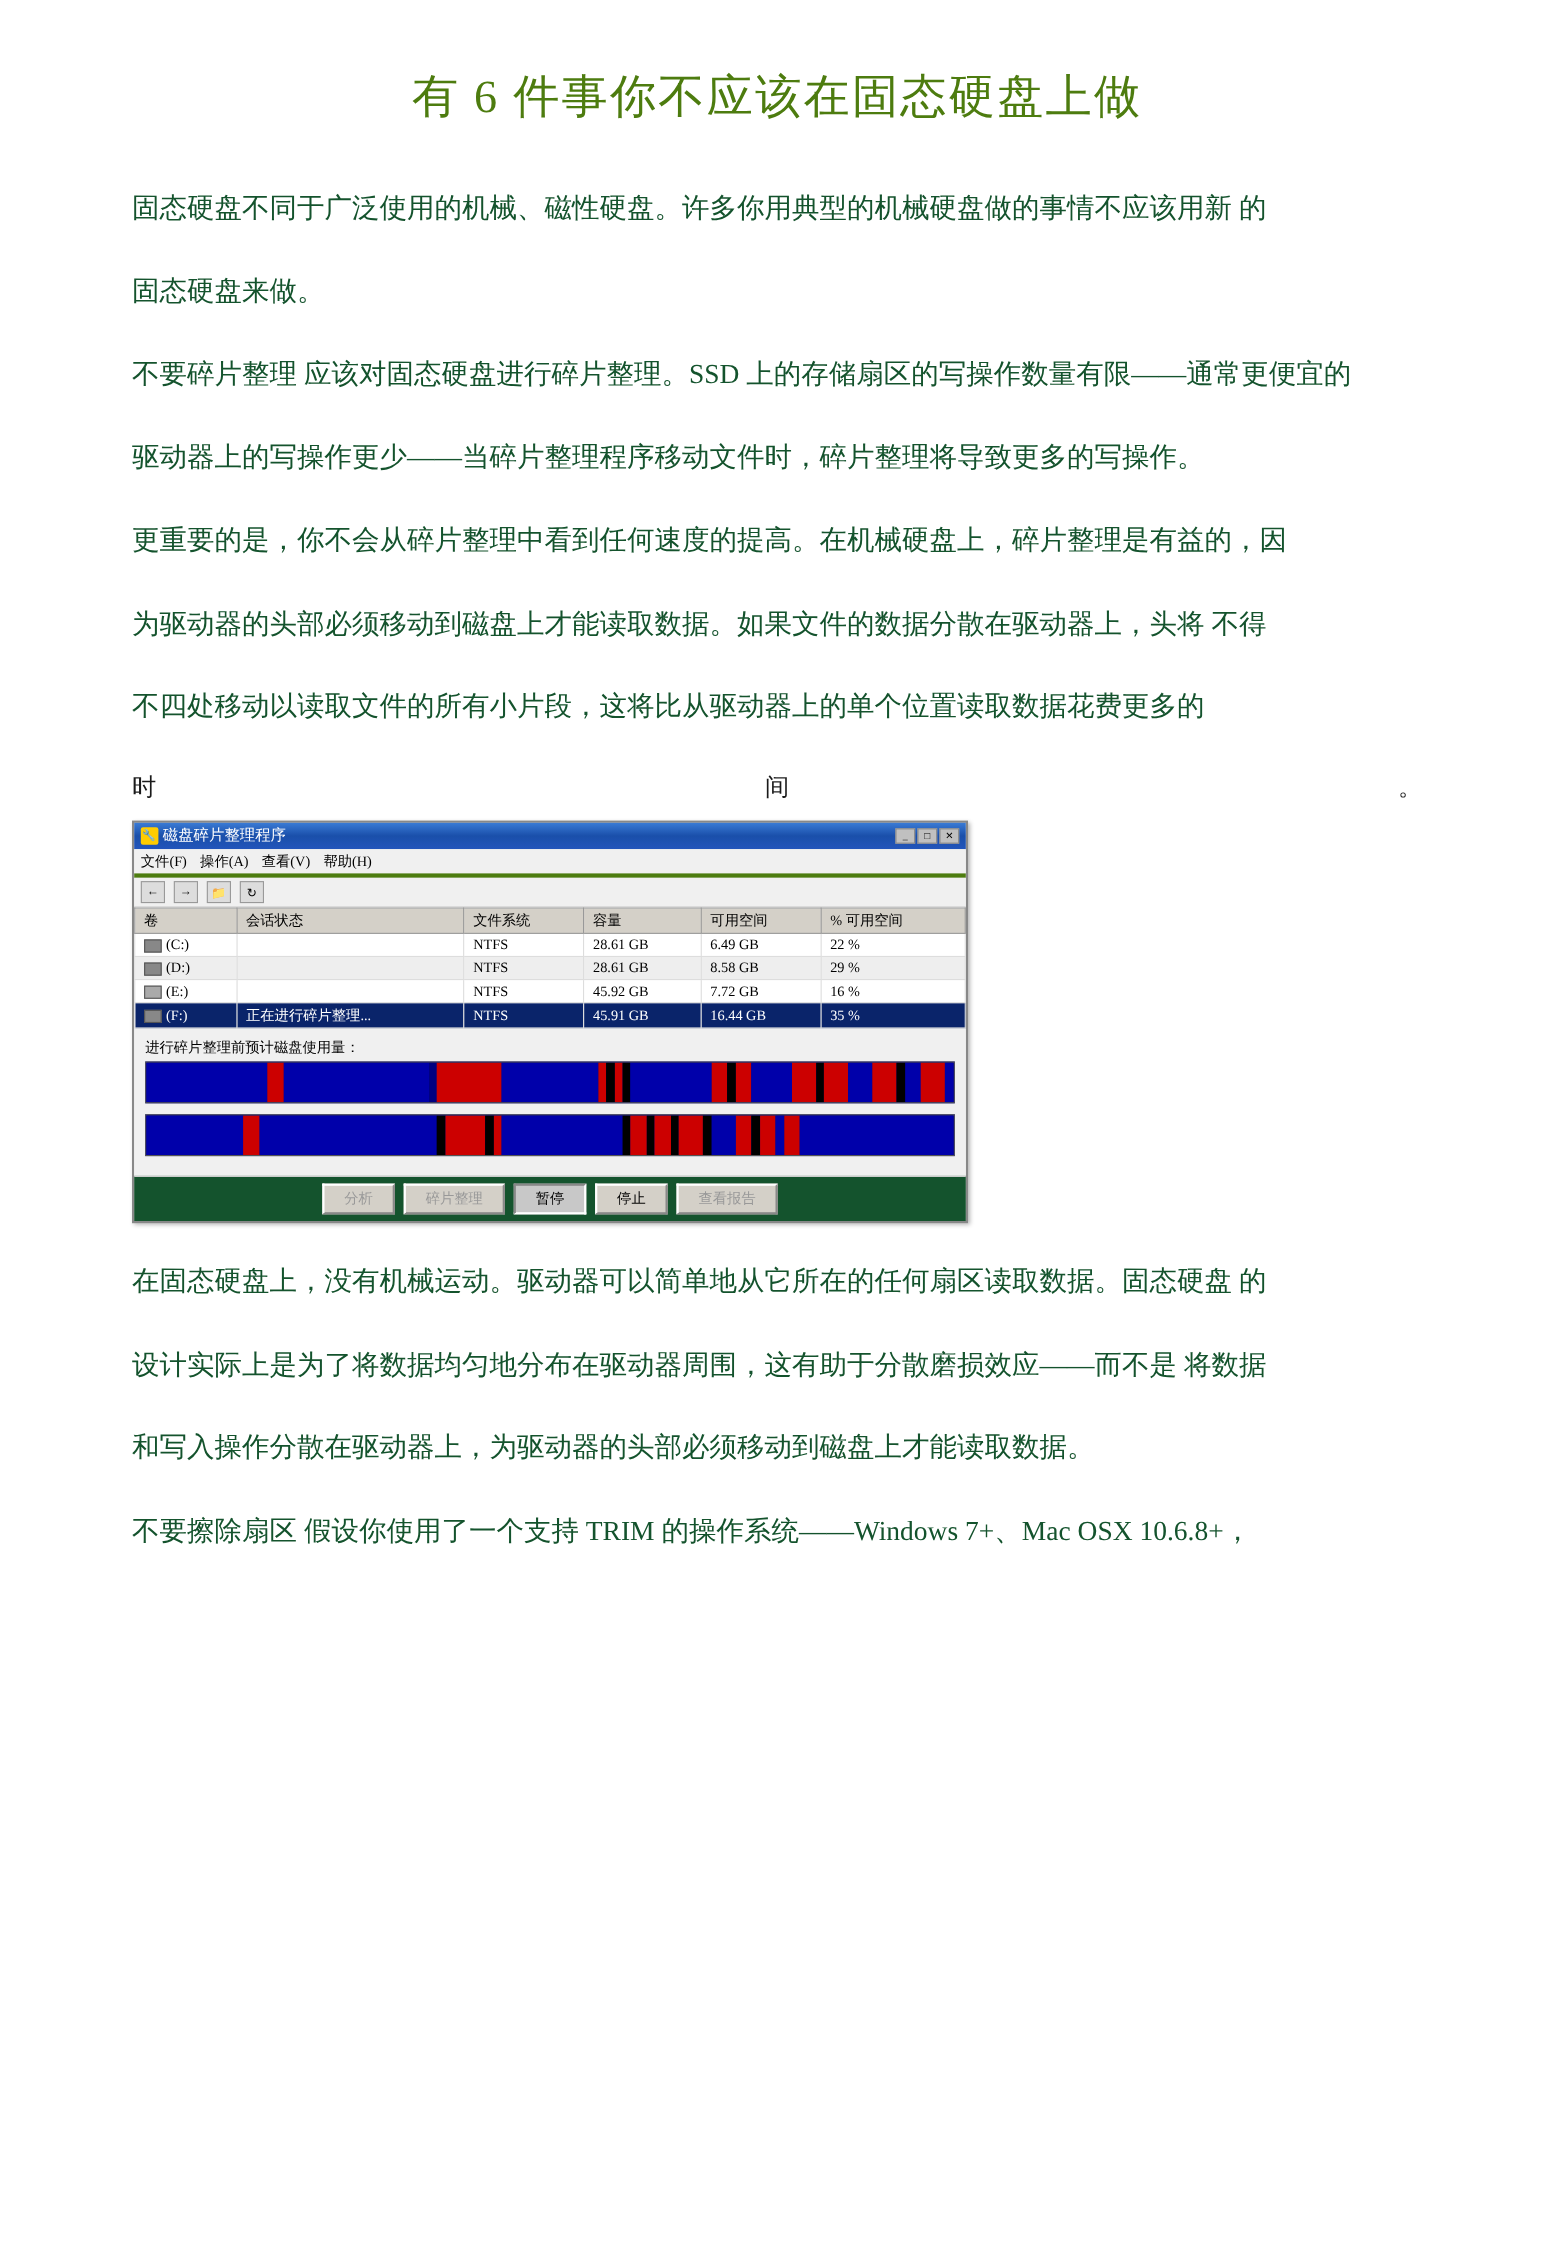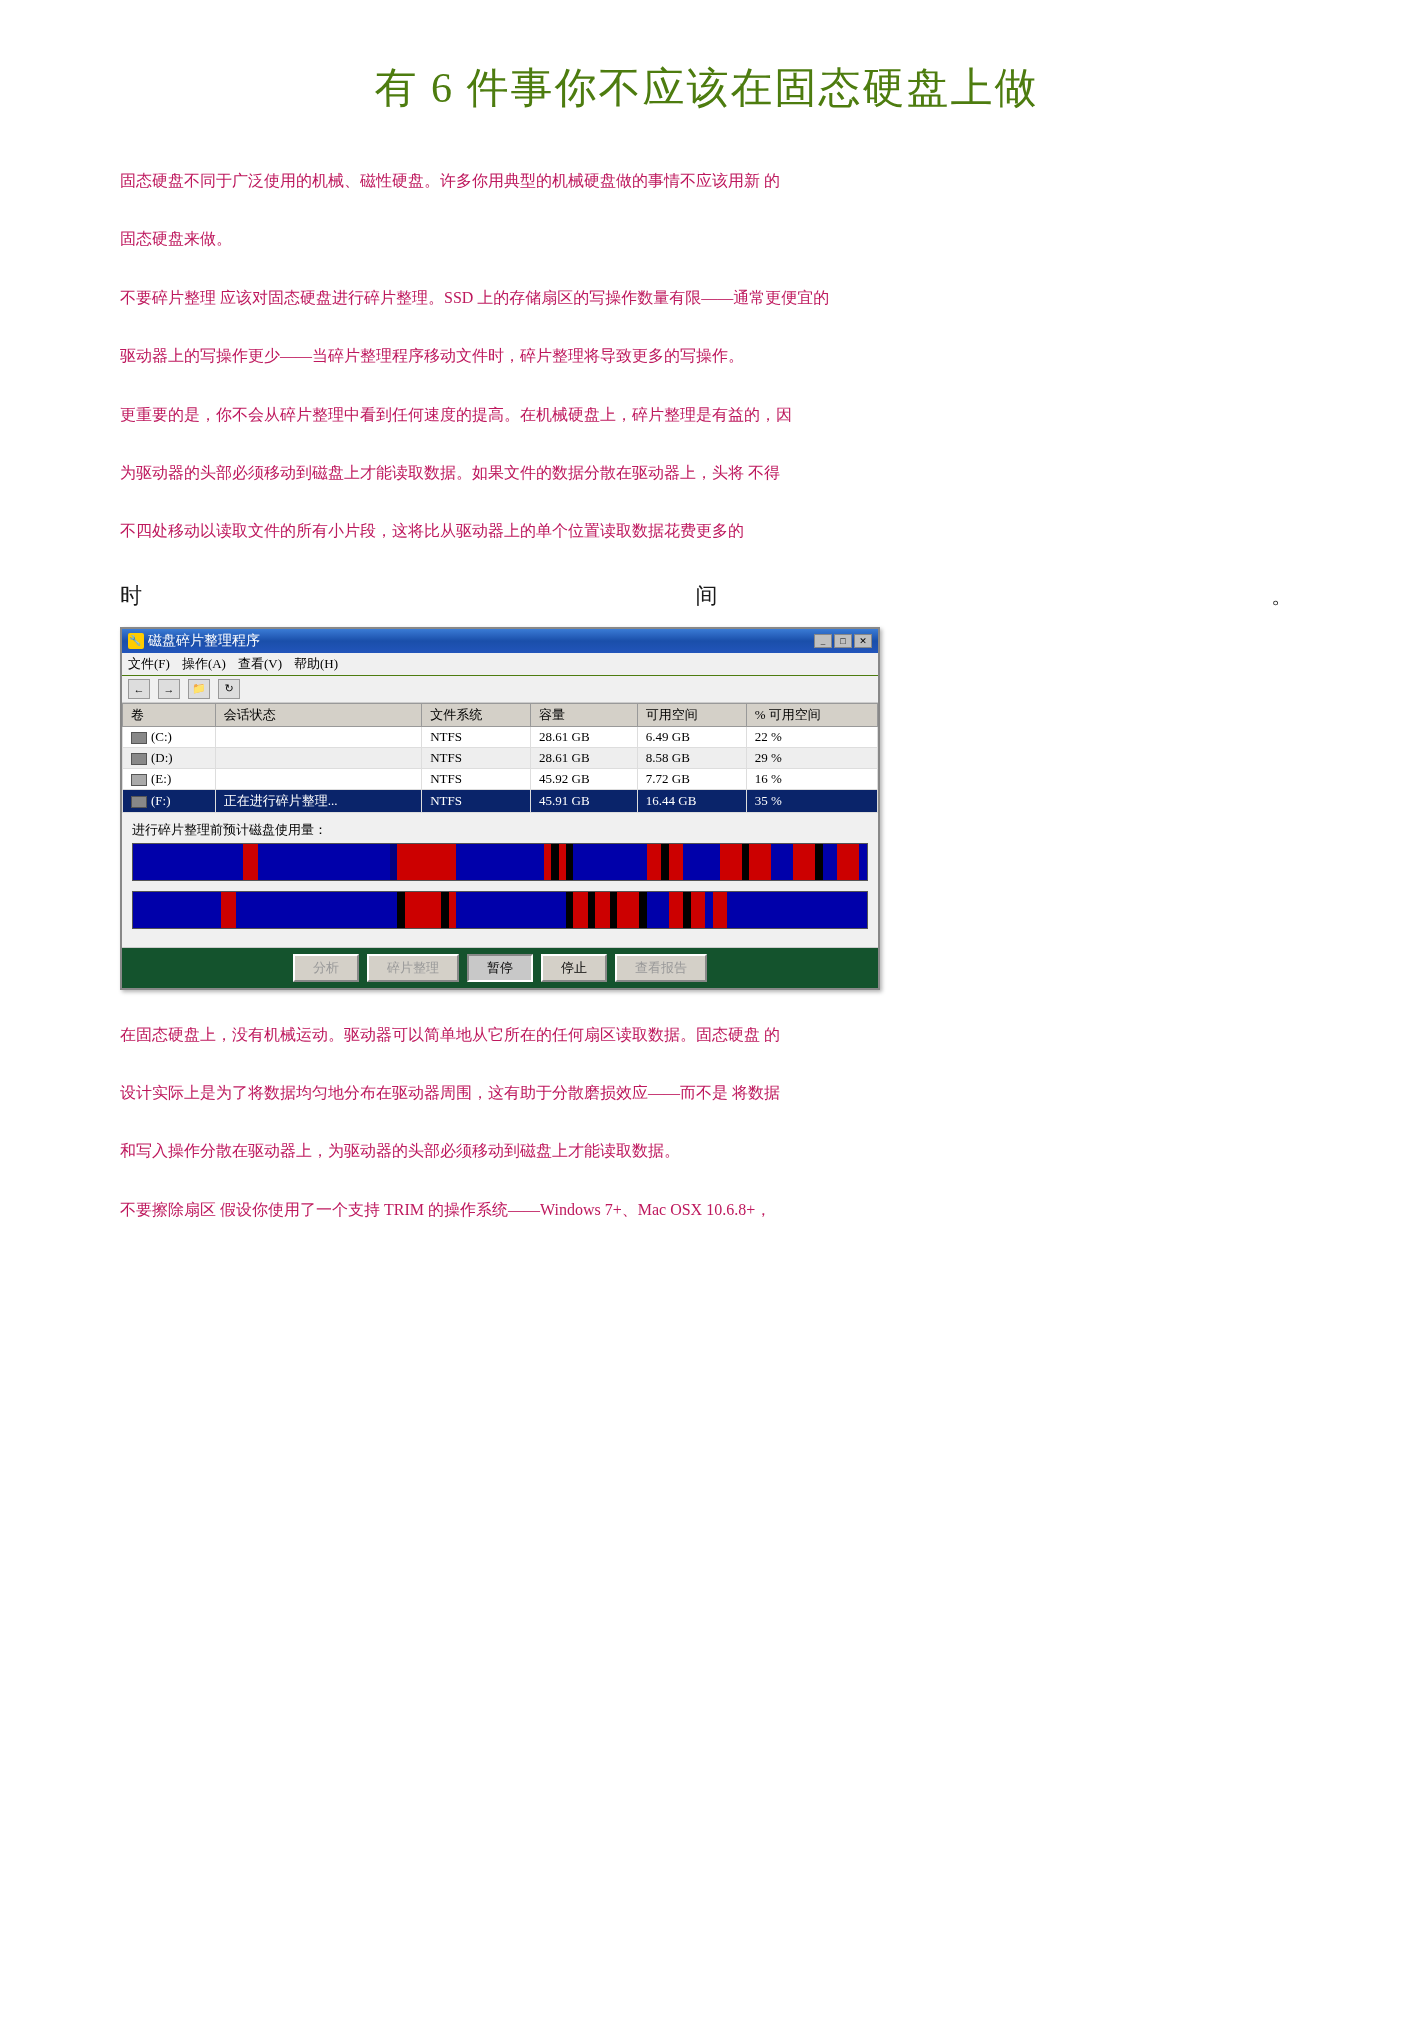--- a/index.html
+++ b/index.html
@@ -13,24 +13,24 @@
     }
     .page-title {
       font-size: 42px;
       font-weight: normal;
       text-align: center;
       margin-bottom: 50px;
       letter-spacing: 2px;
       color: #4d7c0f;
     }
     .paragraph {
-      font-size: 16px;
+      font-size: 25px;
       line-height: 1.9;
       margin-bottom: 28px;
-      color: #be185d;
+      color: #14532d;
     }
     .split-line {
       display: flex;
       justify-content: space-between;
       font-size: 22px;
       line-height: 1.9;
       margin-bottom: 0px;
       color: #1a1a1a;
     }
     .split-line .left { }
@@ -84,21 +84,21 @@
       justify-content: center;
       cursor: pointer;
       color: #000;
     }
     .defrag-menubar {
       background: #f0f0f0;
       padding: 2px 6px;
       display: flex;
       gap: 12px;
       font-size: 13px;
-      border-bottom: 1px solid #4d7c0f;
+      border-bottom: 4px solid #4d7c0f;
     }
     .defrag-toolbar {
       background: #f0f0f0;
       padding: 3px 6px;
       display: flex;
       gap: 8px;
       align-items: center;
       border-bottom: 1px solid #ccc;
     }
     .toolbar-btn {

